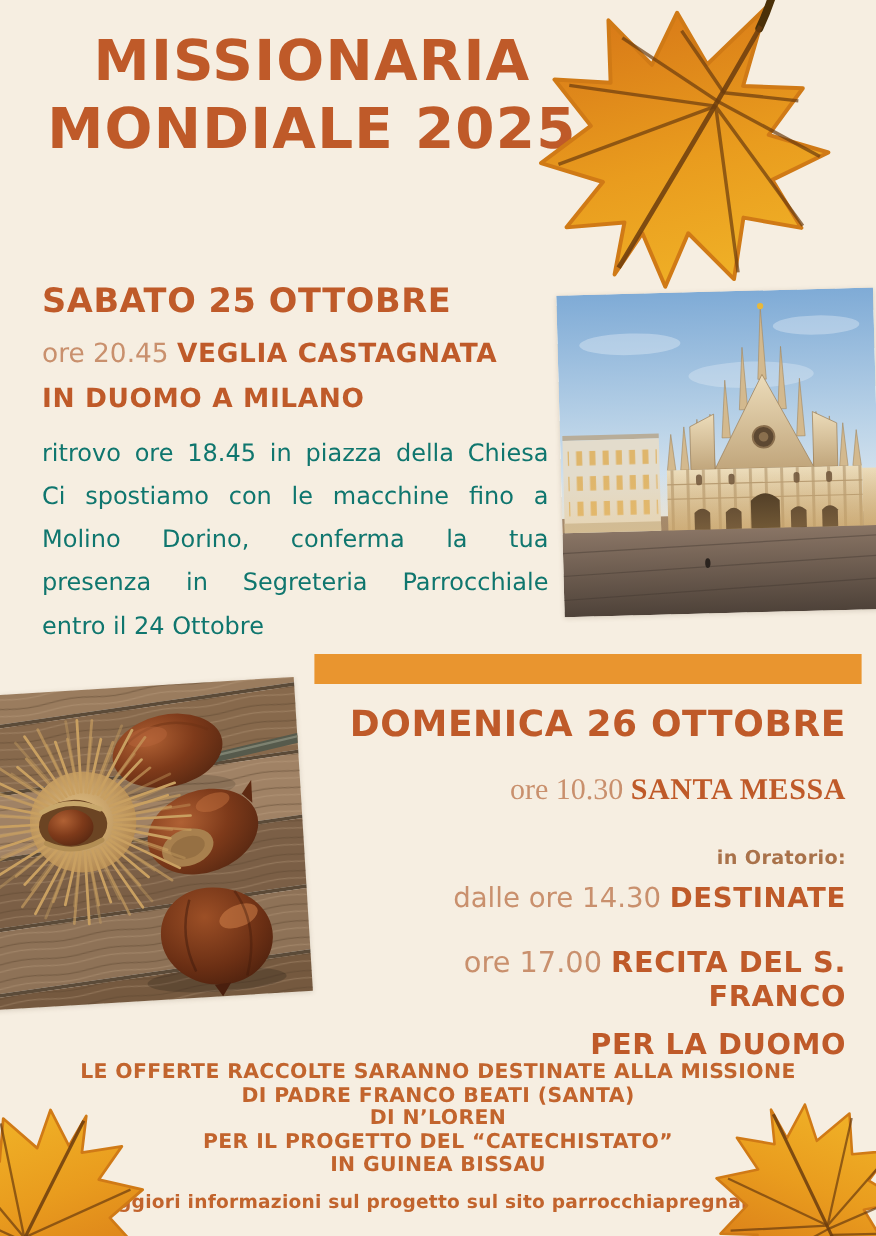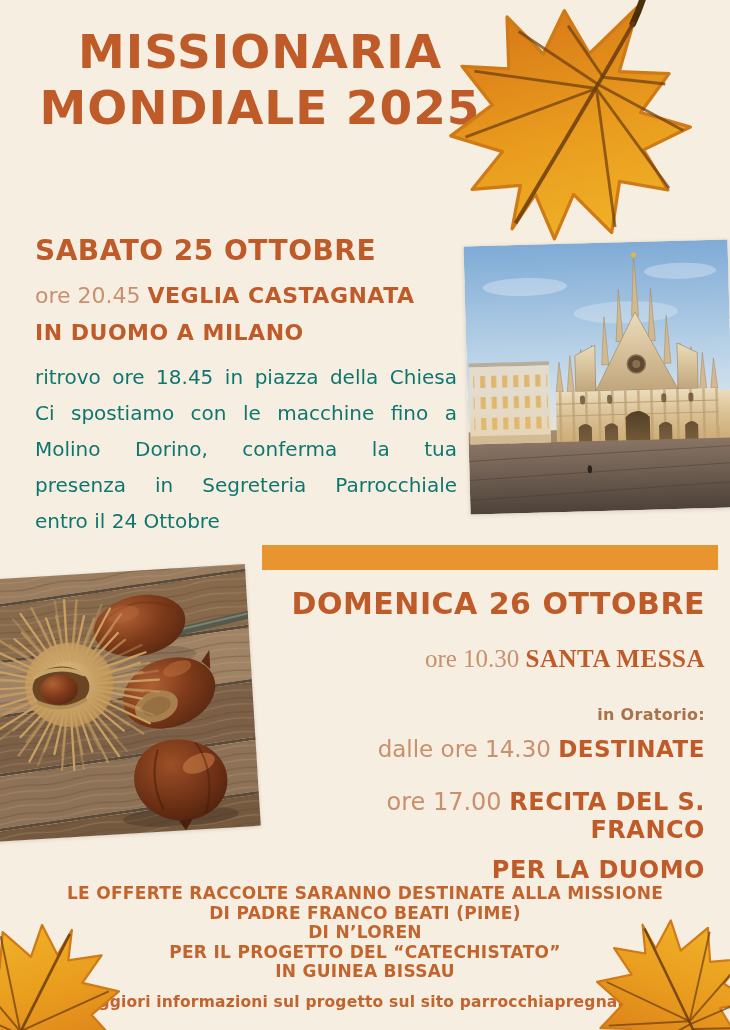--- a/index.html
+++ b/index.html
@@ -263,21 +263,21 @@
         <path d="M176 252 L182 262 L189 251 Z" fill="#4a1f0e"></path>
         <ellipse cx="198" cy="196" rx="16" ry="9" fill="#cf8049" opacity="0.55" transform="rotate(-20 198 196)"></ellipse>
         <path d="M160 180 Q150 210 162 240" stroke="#3f1a0b" stroke-width="2" fill="none" opacity="0.5"></path>
         <path d="M196 175 Q214 205 202 246" stroke="#3f1a0b" stroke-width="2" fill="none" opacity="0.4"></path>
       </g>
     </svg>
   </div>
 
   <footer class="footer">
     <div class="f-line">LE OFFERTE RACCOLTE SARANNO DESTINATE ALLA MISSIONE</div>
-    <div class="f-line">DI PADRE FRANCO BEATI (PIME)</div>
+    <div class="f-line">DI PADRE FRANCO BEATI (SANTA)</div>
     <div class="f-line">DI N’LOREN</div>
     <div class="f-line">PER IL PROGETTO DEL “CATECHISTATO”</div>
     <div class="f-line">IN GUINEA BISSAU</div>
   </footer>
   <div class="f-info">maggiori informazioni sul progetto sul sito parrocchiapregnana.it</div>
 
   <div class="leaf leaf-bl">
     <svg viewBox="0 0 120 170">
         <use href="#leafShape" xlink:href="#leafShape"></use>
       </svg>

